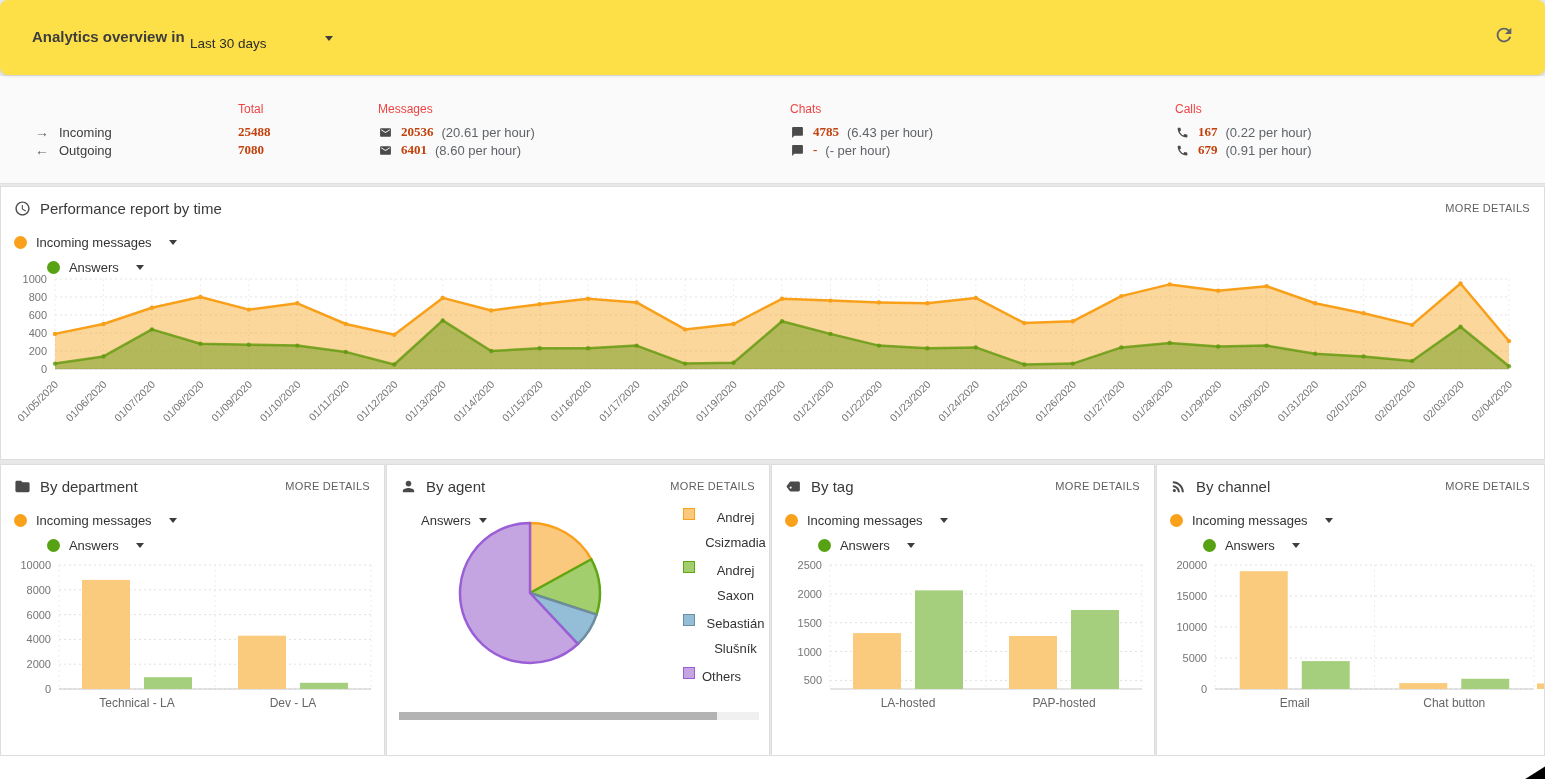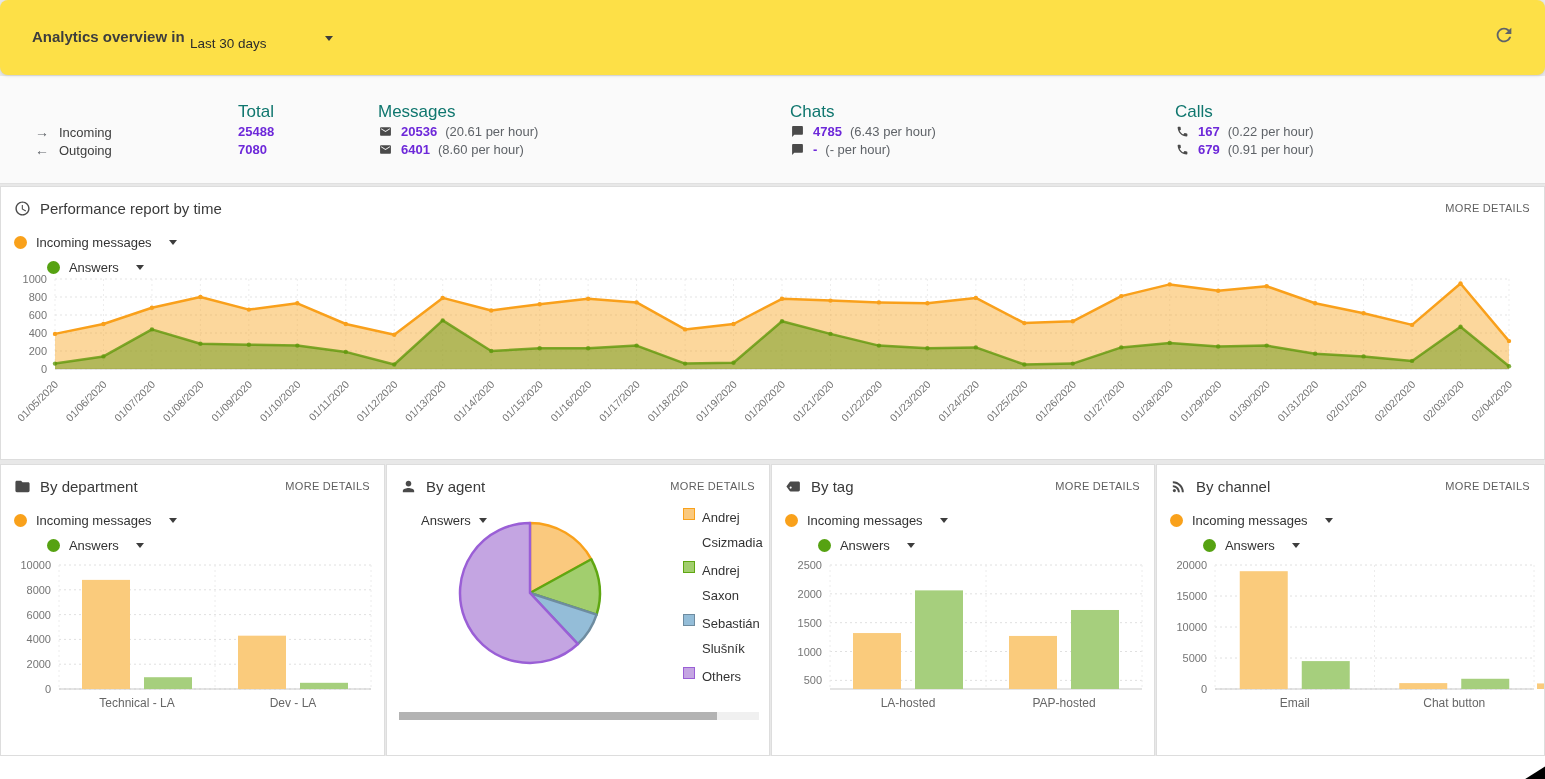--- a/index.html
+++ b/index.html
@@ -15,47 +15,47 @@
   .topbar-title{position:absolute;left:32px;top:28px;font-size:15px;font-weight:bold;color:#3d3d3d;}
   .range-select{position:absolute;left:190px;top:36px;display:flex;align-items:flex-start;cursor:pointer;}
   .range-select .range-label{font-size:13.5px;color:#2b2b2b;}
   .caret{display:inline-block;width:0;height:0;border-left:4.5px solid transparent;
     border-right:4.5px solid transparent;border-top:5px solid #3d3d3d;margin-left:8px;}
   .range-select .caret{margin-left:58px;}
   .refresh-btn{position:absolute;right:30px;top:24px;width:22px;height:22px;cursor:pointer;}
   
   .statsbar{position:absolute;left:0;top:76px;width:1545px;height:107px;background:#fafafa;
     border-bottom:1px solid #e0e0e0;}
-  .statsbar .col-label{position:absolute;top:26px;color:#0f766e;font-size:17px;}
+  .statsbar .col-label{position:absolute;top:26px;color:#ef4444;font-size:12px;}
   .stat-row{position:absolute;left:0;width:1545px;height:18px;}
   .stat-row.row-in{top:48px;}
   .stat-row.row-out{top:66px;}
   .dir-cell{position:absolute;left:35px;display:flex;align-items:center;gap:10px;color:#3d3d3d;}
   .dir-arrow{color:#5f6368;font-size:14px;}
   .val-cell{position:absolute;display:flex;align-items:center;gap:8px;}
-  .stat-num{font-weight:bold;color:#6d28d9;}
+  .stat-num{font-weight:bold;color:#c2410c;font-family:Liberation Serif, serif;}
   .stat-rate{color:#5f6368;}
   .mini-icon{width:15px;height:13px;flex:0 0 auto;}
   
   .panel{background:#fff;border:1px solid #ddd;box-sizing:border-box;}
   .panel-head-icon{position:absolute;left:13px;top:13px;width:17px;height:17px;}
   .panel-title{position:absolute;left:39px;top:13px;font-size:15px;font-weight:normal;color:#3a3a3a;}
   .more-details{position:absolute;right:14px;top:15px;font-size:11px;color:#5f5f5f;
     letter-spacing:.3px;cursor:pointer;}
   .legend-row{position:absolute;left:13px;top:48px;display:flex;align-items:center;gap:10px;flex-direction:column;}
   .legend-group{display:flex;align-items:center;gap:9px;cursor:pointer;margin-right:14px;}
   .legend-dot{width:13px;height:13px;border-radius:50%;}
   .legend-label{color:#333;font-size:13px;}
   
   .perf-panel{position:absolute;left:0;top:186px;width:1545px;height:274px;}
   .perf-chart{position:absolute;left:6px;top:84px;width:1528px;height:178px;}
   
   .bpanel{position:absolute;top:464px;height:292px;}
   .bpanel.dept{left:0;width:385px;}
-  .bpanel.agent{left:386px;width:384px;}
+  .bpanel.agent{left:386px;width:384px;text-align:center;}
   .bpanel.tag{left:771px;width:384px;}
   .bpanel.channel{left:1156px;width:389px;}
   .bar-chart{position:absolute;left:4px;top:90px;width:376px;height:168px;}
   .bpanel.channel .bar-chart{width:383px;}
   
   .agent-selector{position:absolute;left:34px;top:48px;display:flex;align-items:center;cursor:pointer;}
   .pie-chart{position:absolute;left:68px;top:53px;width:150px;height:150px;}
   .pie-legend{position:absolute;left:296px;top:40px;width:86px;}
   .pie-legend-item{display:flex;align-items:flex-start;margin-bottom:3px;}
   .pie-chip{width:10px;height:10px;border:1.5px solid;flex:0 0 auto;margin-top:3px;margin-right:7px;}

